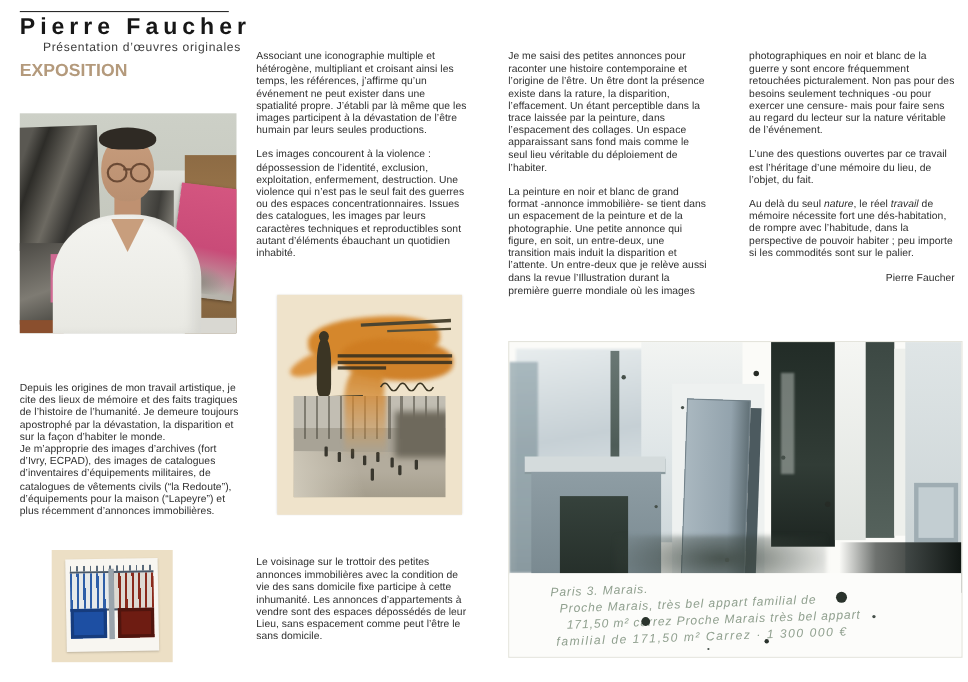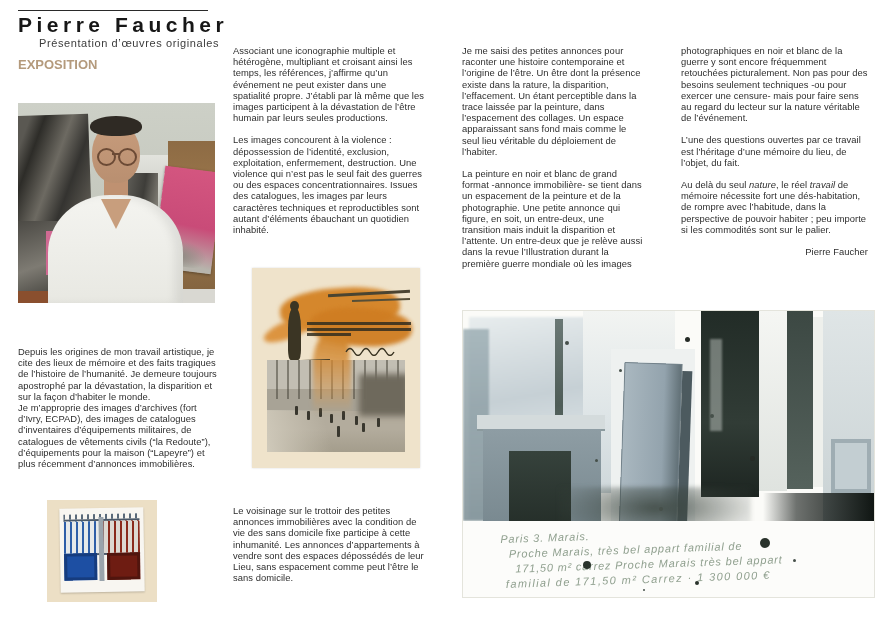--- a/index.html
+++ b/index.html
@@ -4,21 +4,21 @@
 <style>
   html,body{margin:0;padding:0;background:#fff;}
   .page{position:relative;width:880px;height:620px;background:#ffffff;overflow:hidden;
         font-family:"Liberation Sans","DejaVu Sans",sans-serif;color:#2e2e2e;}
   .abs{position:absolute;}
 
   
   .title-rule{left:18px;top:10px;width:190px;height:1px;background:#2a2a2a;}
   .title{left:18px;top:13px;font-size:21px;font-weight:bold;letter-spacing:4.5px;color:#171717;white-space:nowrap;}
   .subtitle{left:39px;top:37px;font-size:11px;letter-spacing:0.6px;color:#3c3c3c;white-space:nowrap;}
-  .expo{left:18px;top:58px;font-size:13px;font-weight:bold;line-height:14px;color:#b49a7c;}
+  .expo{left:18px;top:58px;font-size:16px;font-weight:bold;line-height:14px;color:#b49a7c;}
 
   
   .txt{font-size:9.4px;line-height:11.2px;letter-spacing:0.05px;color:#2e2e2e;}
   .txt p{margin:0 0 11px 0;}
   .prewrap{white-space:pre-line;}
   .col1{left:18px;top:346px;width:201px;}
   .col2{left:233px;top:45px;width:193px;}
   .col2b{left:233px;top:505px;width:193px;}
   .col3{left:462px;top:45px;width:182px;}
   .col4{left:681px;top:45px;width:187px;}

